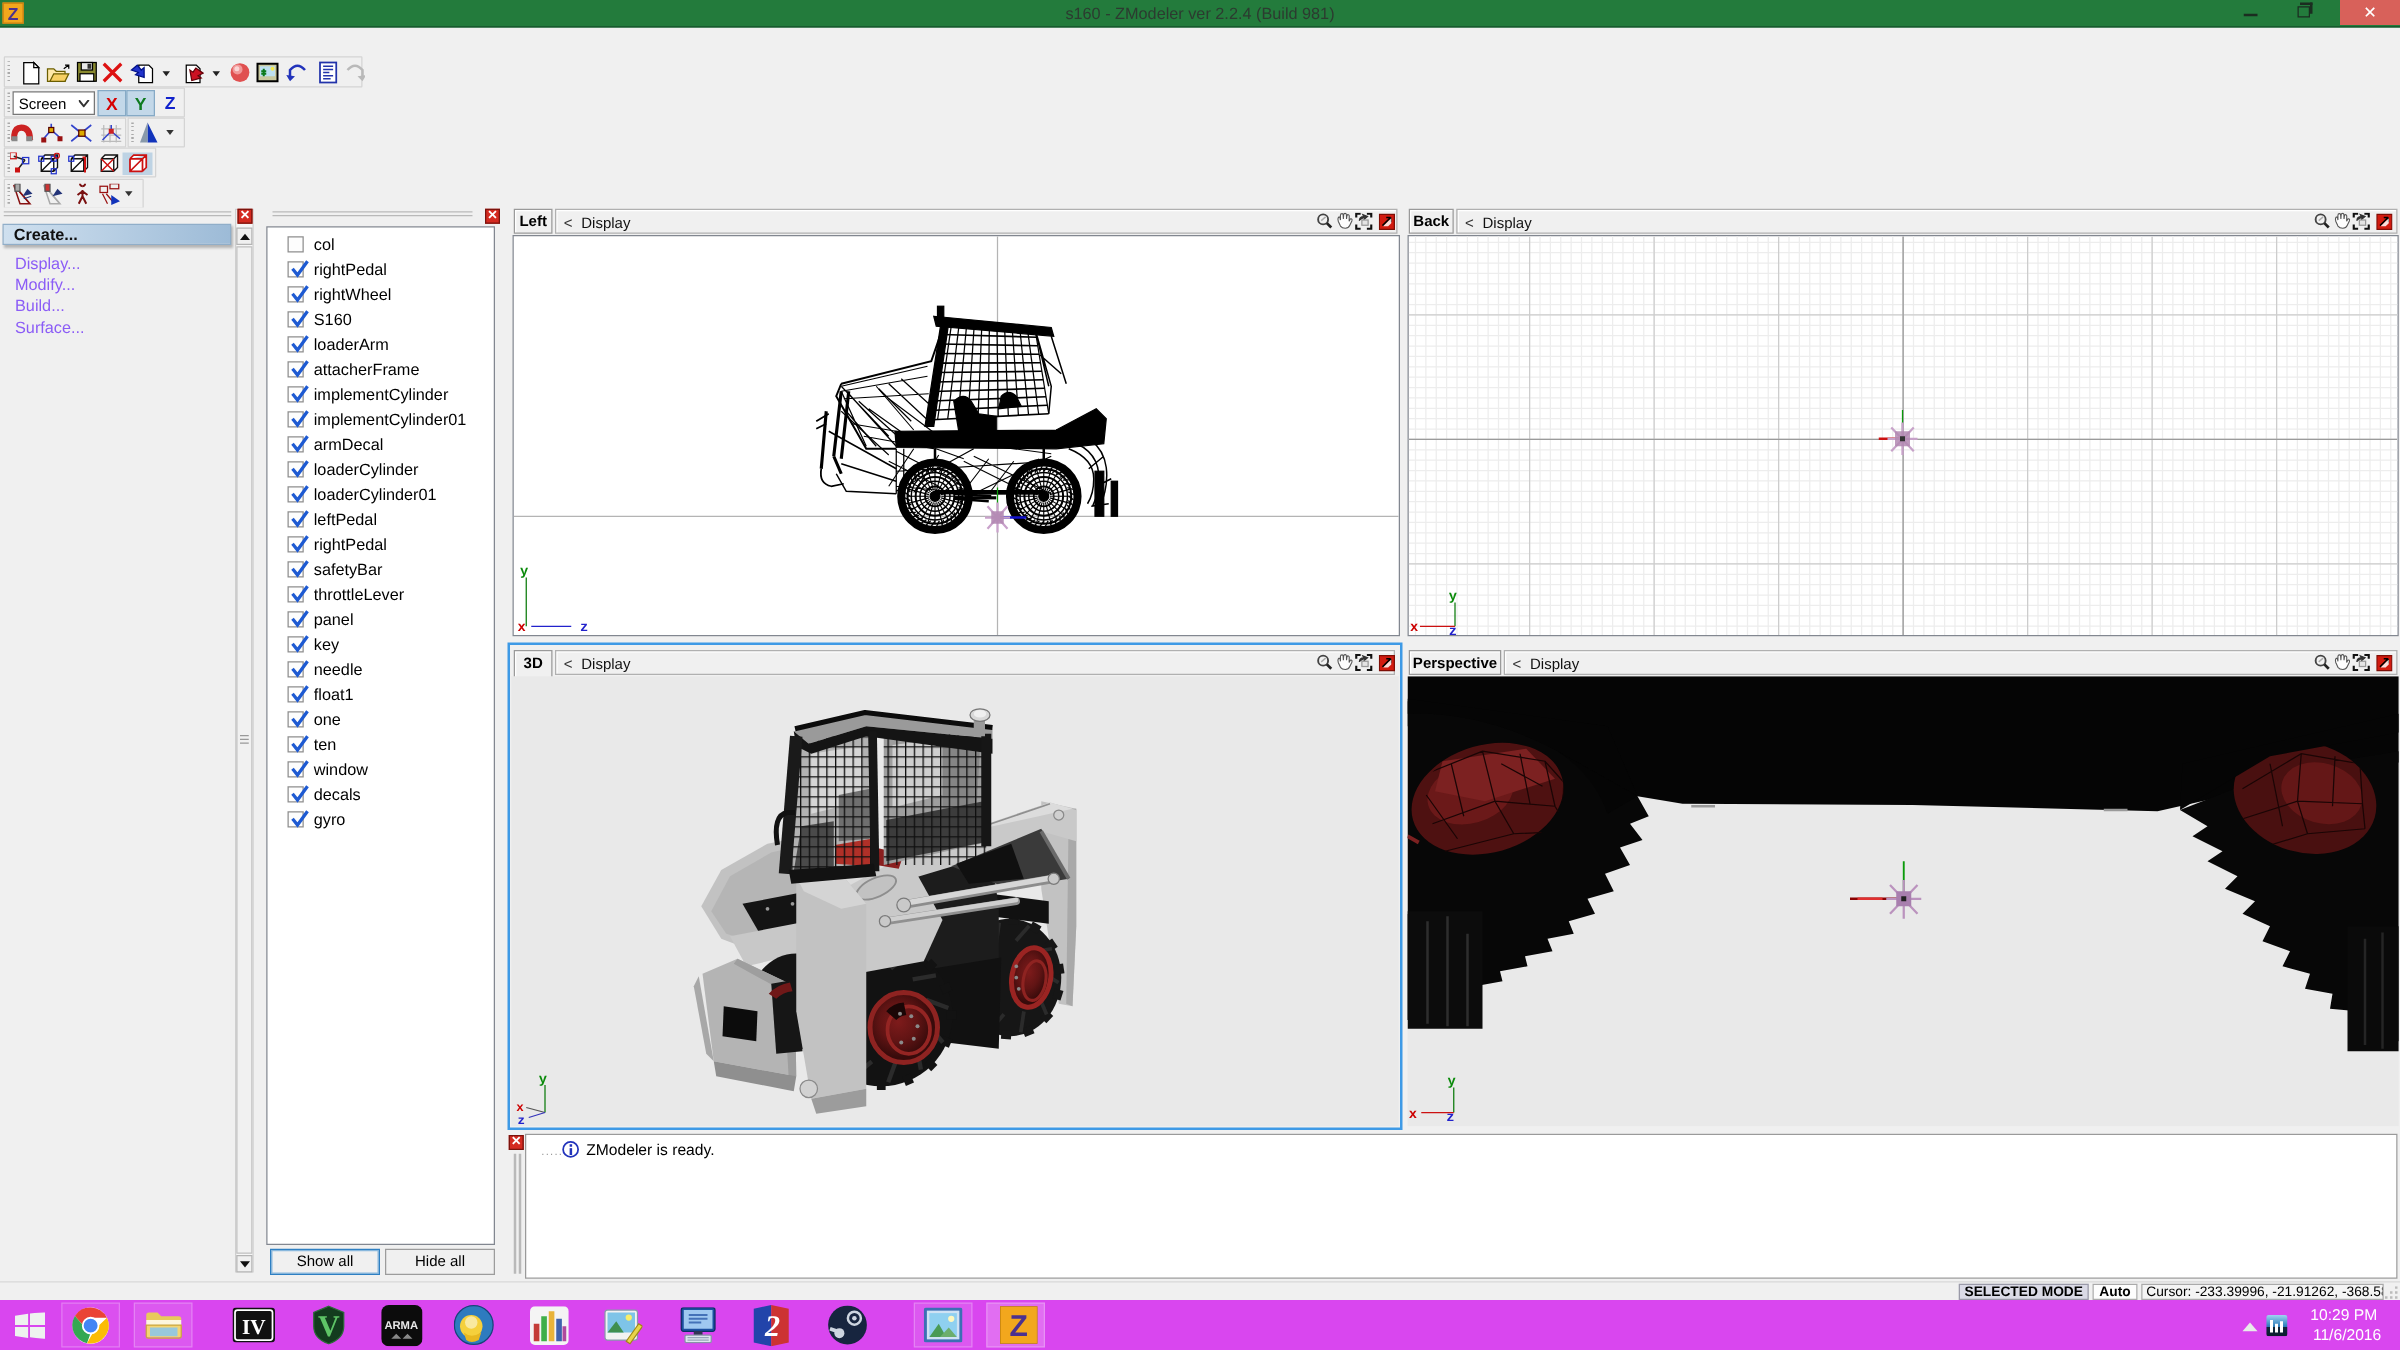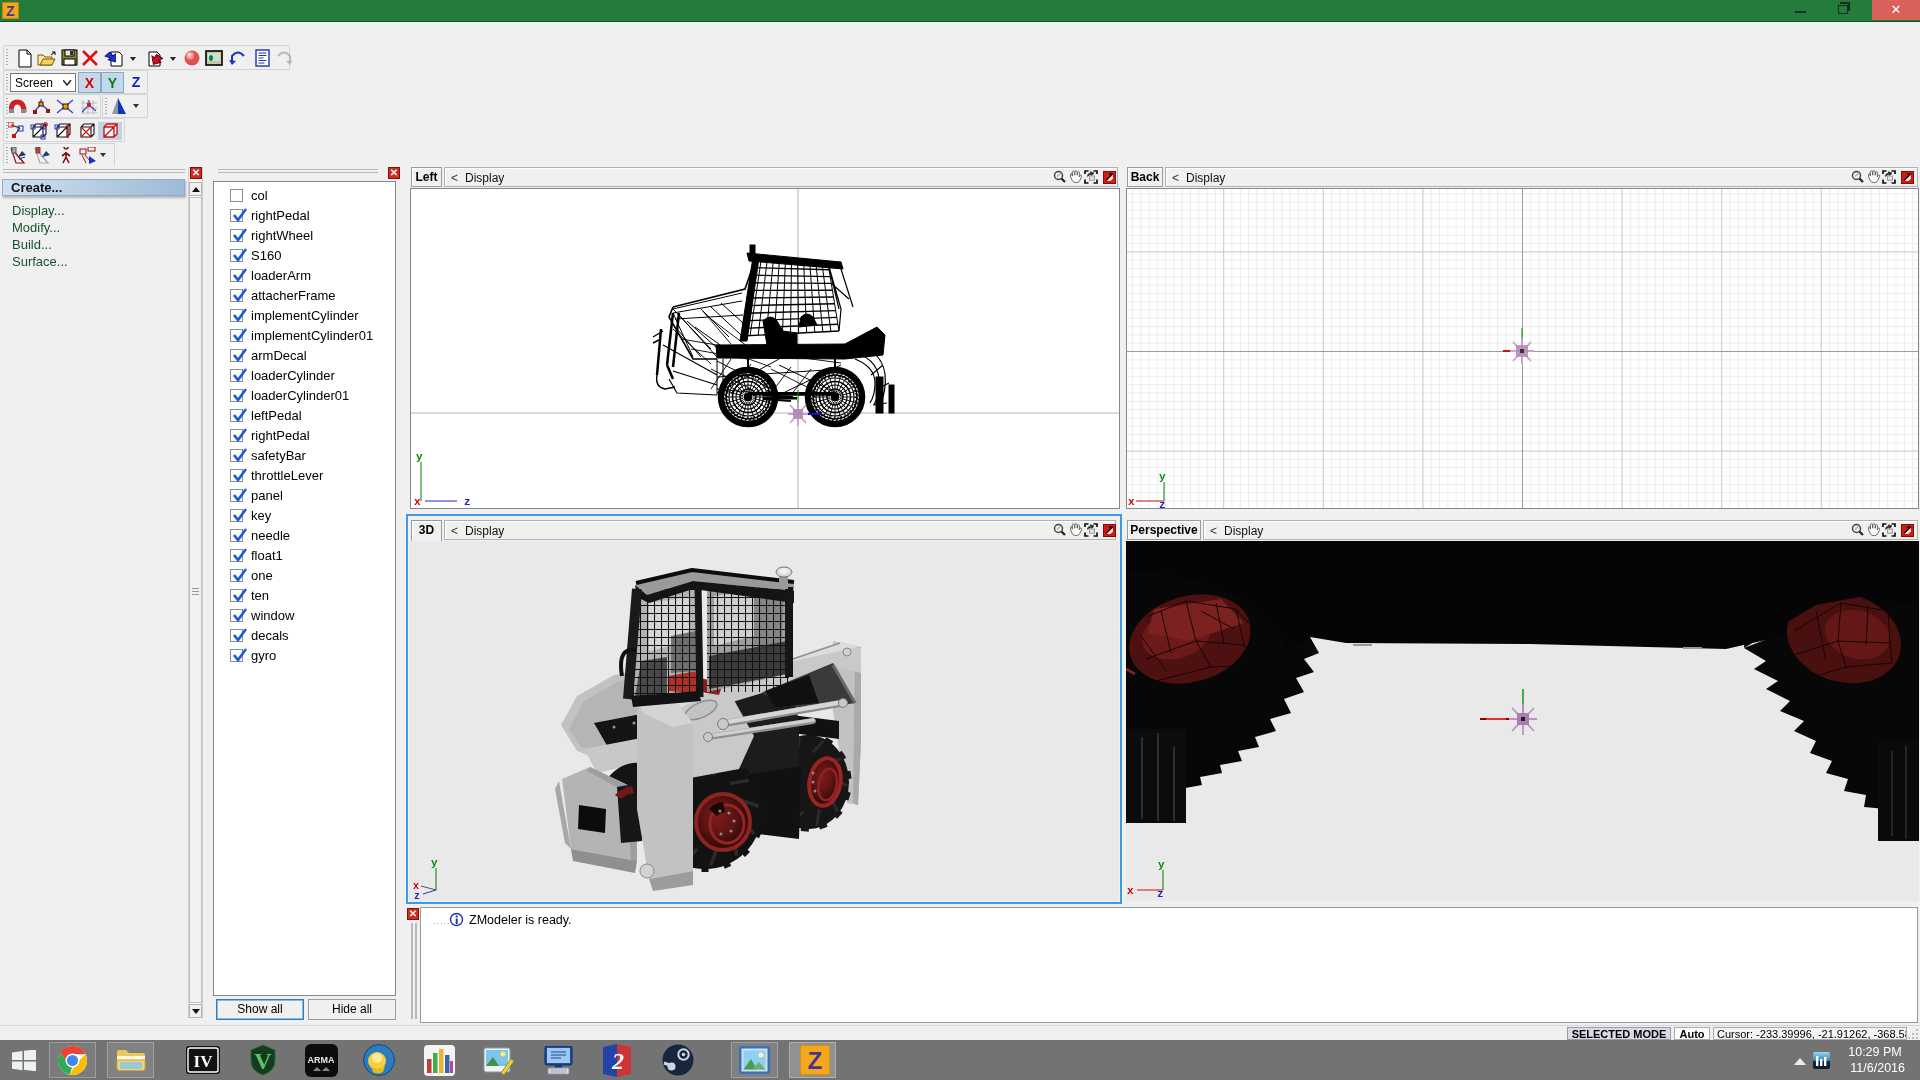--- a/index.html
+++ b/index.html
@@ -32,21 +32,21 @@
 .drop { position:absolute; width:0; height:0; border-left:3px solid transparent; border-right:3px solid transparent; border-top:4px solid #333; }
 
 
 #panel1 { left:0; top:166px; width:204px; height:858px; background:#f0f0f0; }
 .hgrip { position:absolute; height:1px; background:#b9b9b9; }
 .redx { position:absolute; z-index:5; width:12px; height:12px; background:#d42a20; border:1px solid #7a130d; color:#fff; font-size:10px; line-height:10px; text-align:center; font-weight:bold;}
 #create-sel { left:2px; top:13px; width:183px; height:17px;
   background:linear-gradient(90deg,#cfe0ef,#9dbbd7); border:1px solid #90aec9;
   font-size:13px; font-weight:bold; color:#101010; padding-left:8px; line-height:15px;
   box-shadow:1px 2px 2px rgba(0,0,0,0.25); }
-.p1item { position:absolute; left:12px; font-size:13px; color:#14532d;text-align:center; }
+.p1item { position:absolute; left:12px; font-size:13px; color:#8b5cf6;text-align:center; }
 #p1scroll { left:188px; top:167px; width:15px; height:851px; background:#f6f6f6; border:1px solid #cfcfcf; }
 .sbtn { position:absolute; left:0; width:13px; height:14px; background:#f0f0f0; border:1px solid #b4b4b4; text-align:center; }
 .arrow-up { width:0;height:0;border-left:4px solid transparent;border-right:4px solid transparent;border-bottom:5px solid #111; position:absolute; left:2px; top:4px;}
 .arrow-dn { width:0;height:0;border-left:4px solid transparent;border-right:4px solid transparent;border-top:5px solid #111; position:absolute; left:2px; top:4px;}
 
 
 #panel2 { left:204px; top:166px; width:198px; height:858px; background:#f0f0f0; }
 #listbox { position:absolute; left:9px; top:15px; width:183px; height:815px; background:#fff;
   border:1px solid #828790; }
 .li { position:absolute; left:16px; font-size:13px; color:#000; height:20px; }
@@ -64,20 +64,21 @@
 .vph-icons { position:absolute; top:2px; display:flex; align-items:flex-start; }
 canvas, svg { display:block; }
 .vpcanvas { position:absolute; background:#fff; border:1px solid #828790; }
 </style>
 </head>
 <body>
 <div id="screen">
 
   <div id="titlebar" class="abs"></div>
   <div id="appicon" class="abs">Z</div>
+  <div id="title-text" class="abs">s160 - ZModeler ver 2.2.4 (Build 981)</div>
   <div id="btn-min" class="abs"></div>
   <div id="btn-restore" class="abs"></div>
   <div id="btn-close" class="abs">✕</div>
 
 
   <div id="toolbars">
 
     <div class="tbgroup" style="left:3px;top:45px;width:287px;height:25px">
       <div class="grip"></div>
       <svg class="abs" style="left:8px;top:2px" width="280" height="21" viewBox="0 0 280 21">
@@ -1065,21 +1066,21 @@
           <rect x="8" y="0" width="2" height="2"></rect>
           <rect x="4" y="4" width="2" height="2"></rect>
           <rect x="8" y="4" width="2" height="2"></rect>
           <rect x="0" y="8" width="2" height="2"></rect>
           <rect x="4" y="8" width="2" height="2"></rect>
           <rect x="8" y="8" width="2" height="2"></rect>
         </g>
       </svg>
   </div>
 
-  <div id="taskbar" class="abs" style="left:0;top:1040px;width:1920px;height:40px;background:#737373">
+  <div id="taskbar" class="abs" style="left:0;top:1040px;width:1920px;height:40px;background:#d946ef">
     <svg class="abs" style="left:12px;top:10px" width="24" height="21" viewBox="0 0 24 21">
       <path d="M0 2.5 L10.5 1 L10.5 10 L0 10 Z M12 0.8 L24 -0.5 L24 10 L12 10 Z M0 11.5 L10.5 11.5 L10.5 20.3 L0 18.8 Z M12 11.5 L24 11.5 L24 21.3 L12 19.8 Z" fill="#eef2ef"></path>
     </svg>
     <span id="tb-icons"><span class="abs" style="left:49px;top:2px;width:47px;height:36px;background:rgba(255,255,255,0.06);border:1px solid rgba(255,255,255,0.25)"></span><span class="abs" style="left:107px;top:2px;width:47px;height:36px;background:rgba(255,255,255,0.1);border:1px solid rgba(255,255,255,0.25)"></span><span class="abs" style="left:731px;top:2px;width:47px;height:36px;background:rgba(255,255,255,0.1);border:1px solid rgba(255,255,255,0.25)"></span><span class="abs" style="left:789px;top:2px;width:47px;height:36px;background:rgba(255,255,255,0.22);border:1px solid rgba(255,255,255,0.25)"></span><svg class="abs" style="left:57px;top:5px" width="31" height="31" viewBox="0 0 32 32">
           <circle cx="16" cy="16" r="15" fill="#fff"></circle>
           <path d="M16 1 A15 15 0 0 1 29.5 9.5 L16 9.5 Z M16 1 A15 15 0 0 0 3 8 L10 16 L16 9.5 Z" fill="#ea4335"></path>
           <path d="M3 8 A15 15 0 0 0 13 30.5 L16 22 L10 16 Z" fill="#34a853"></path>
           <path d="M29.5 9.5 A15 15 0 0 1 13 30.5 L19.5 19 Z" fill="#fbbc05"></path>
           <circle cx="16" cy="16" r="6.5" fill="#4285f4" stroke="#fff" stroke-width="1.5"></circle>
         </svg><svg class="abs" style="left:116px;top:8px" width="30" height="24" viewBox="0 0 30 24">

